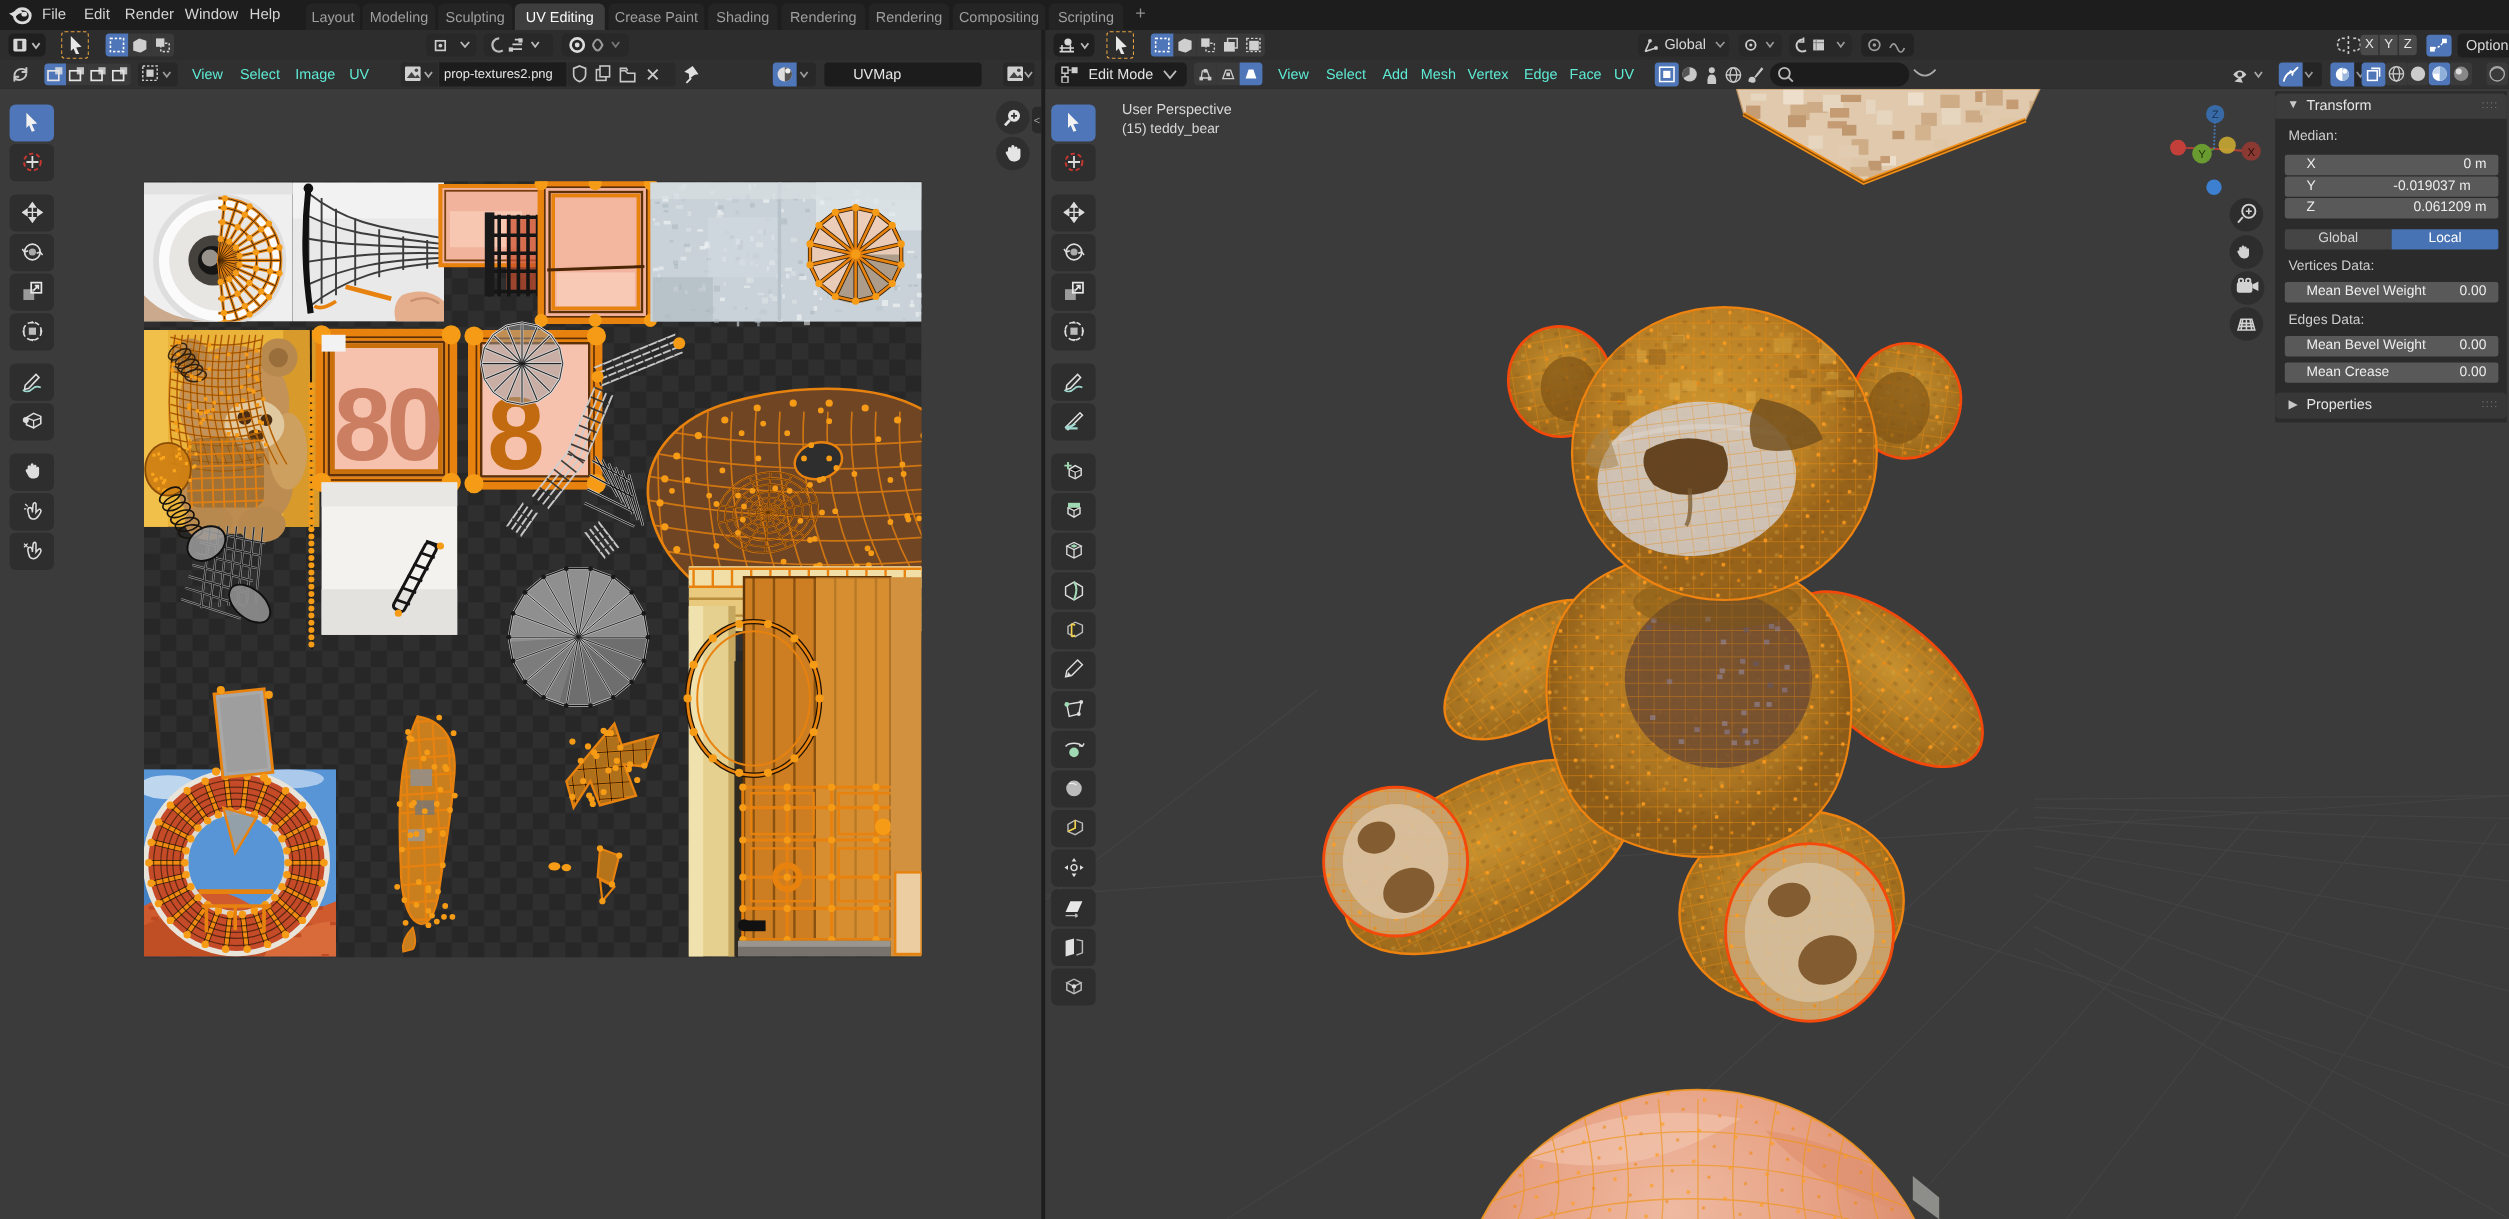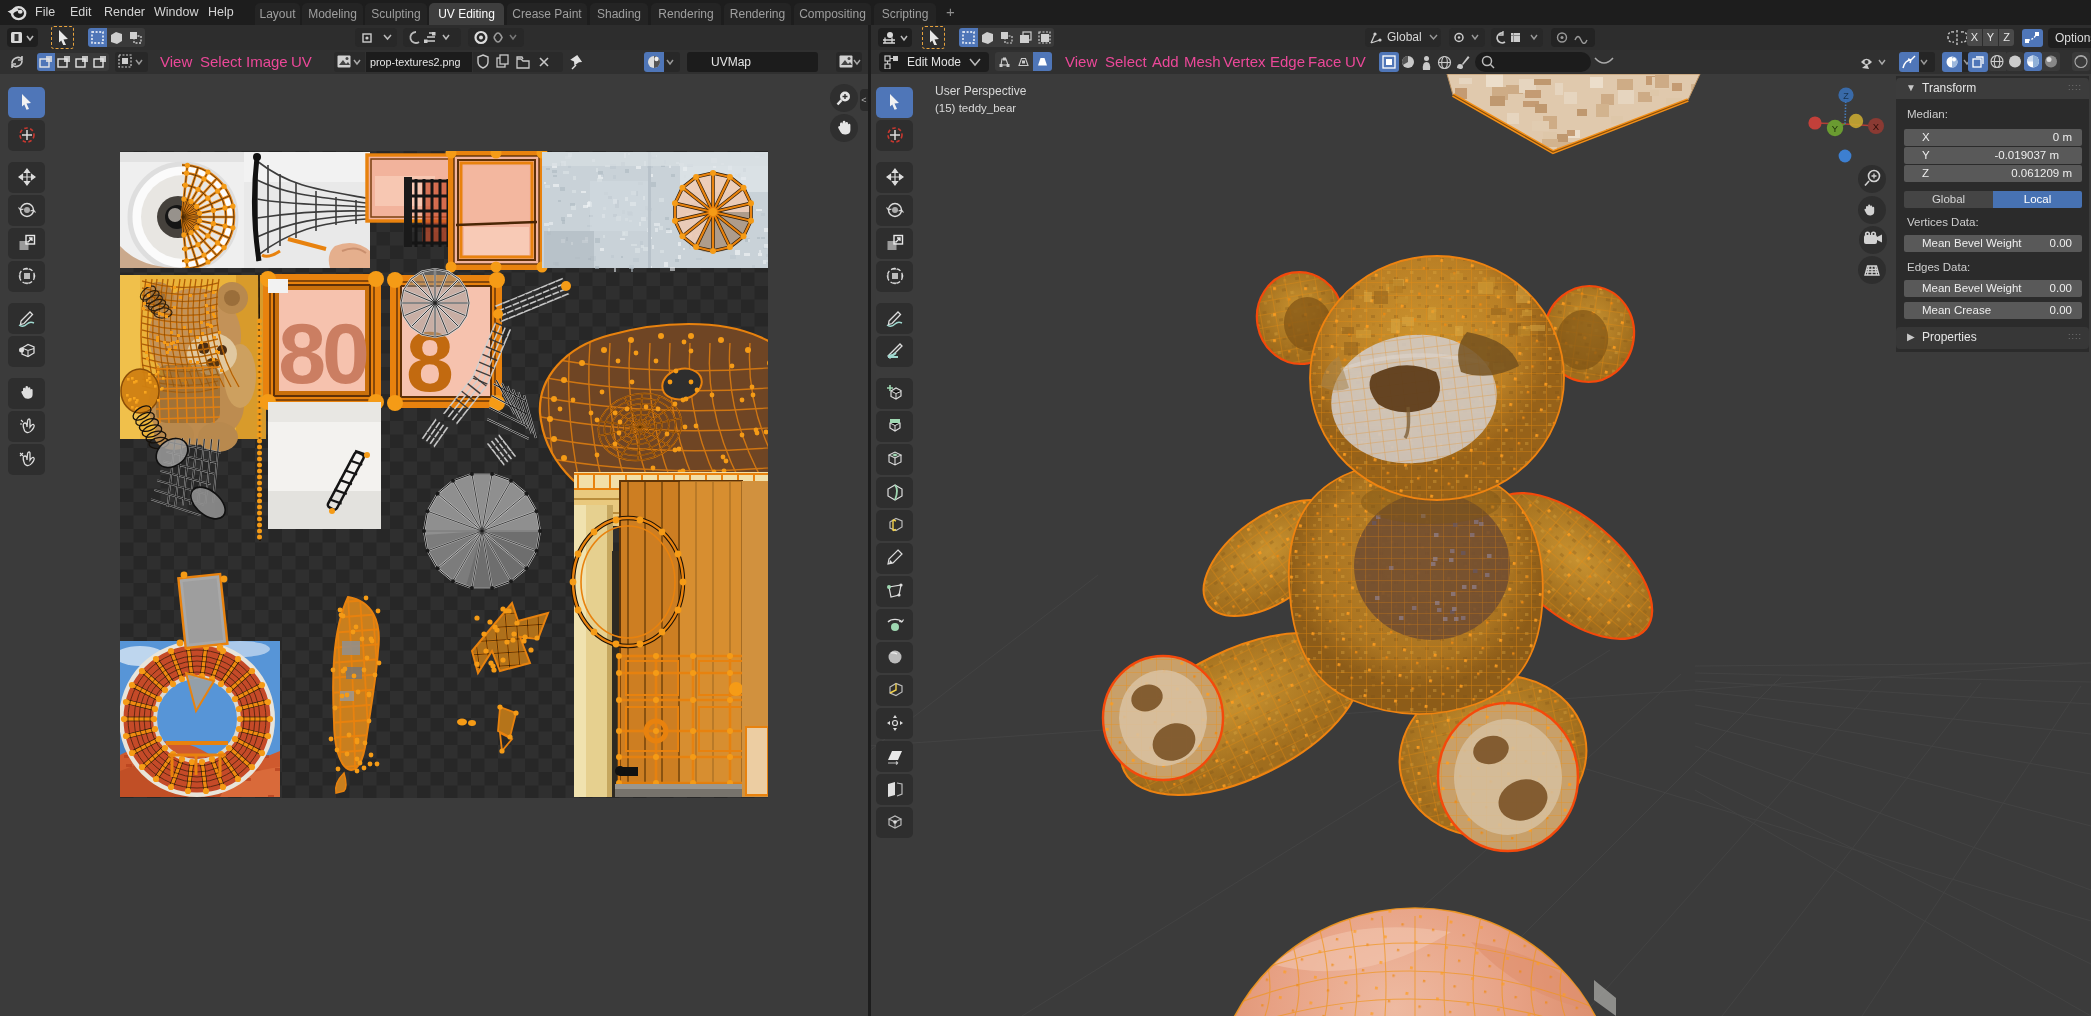--- a/index.html
+++ b/index.html
@@ -1,21 +1,21 @@
 <!DOCTYPE html>
 <html><head><meta charset="utf-8">
 <style>
  html,body{margin:0;padding:0;background:#1d1d1d;width:2091px;height:1016px;overflow:hidden}
  *{box-sizing:border-box;font-family:"Liberation Sans",sans-serif}
  .abs{position:absolute}
  #stage{position:relative;width:2091px;height:1016px}
  .menu{position:absolute;top:0;color:#d4d4d4;font-size:12.5px;line-height:25px}
  .wtab{position:absolute;top:3px;height:22px;border-radius:5px 5px 0 0;background:#242424;color:#9f9f9f;font-size:12px;line-height:22px;text-align:center;white-space:nowrap}
  .wtab.on{background:#3e3e3e;color:#fcfcfc}
- .hmenu{position:absolute;color:#ec4899;font-size:15px;line-height:24px}
+ .hmenu{position:absolute;color:#5eead4;font-size:12px;line-height:24px}
  .tbtn{position:absolute;width:37px;height:31px;background:#2e2e2e;border-radius:5px}
  .tbtn.on{background:#4f76b8}
  .prow{position:absolute;height:17px;background:#595959;border-radius:2px;color:#eee;font-size:11.5px;line-height:17px}
  .plbl{position:absolute;color:#cecece;font-size:11.5px}
 </style></head><body>
 <div id="stage">
 
 <div class="abs" style="left:0;top:0;width:2091px;height:25px;background:#1d1d1d">
 <svg class="abs" style="left:7px;top:3px" width="20" height="19" viewBox="0 0 20 19">
  <ellipse cx="11.6" cy="10.2" rx="6.6" ry="5.9" fill="none" stroke="#dcdcdc" stroke-width="2.4"></ellipse>

